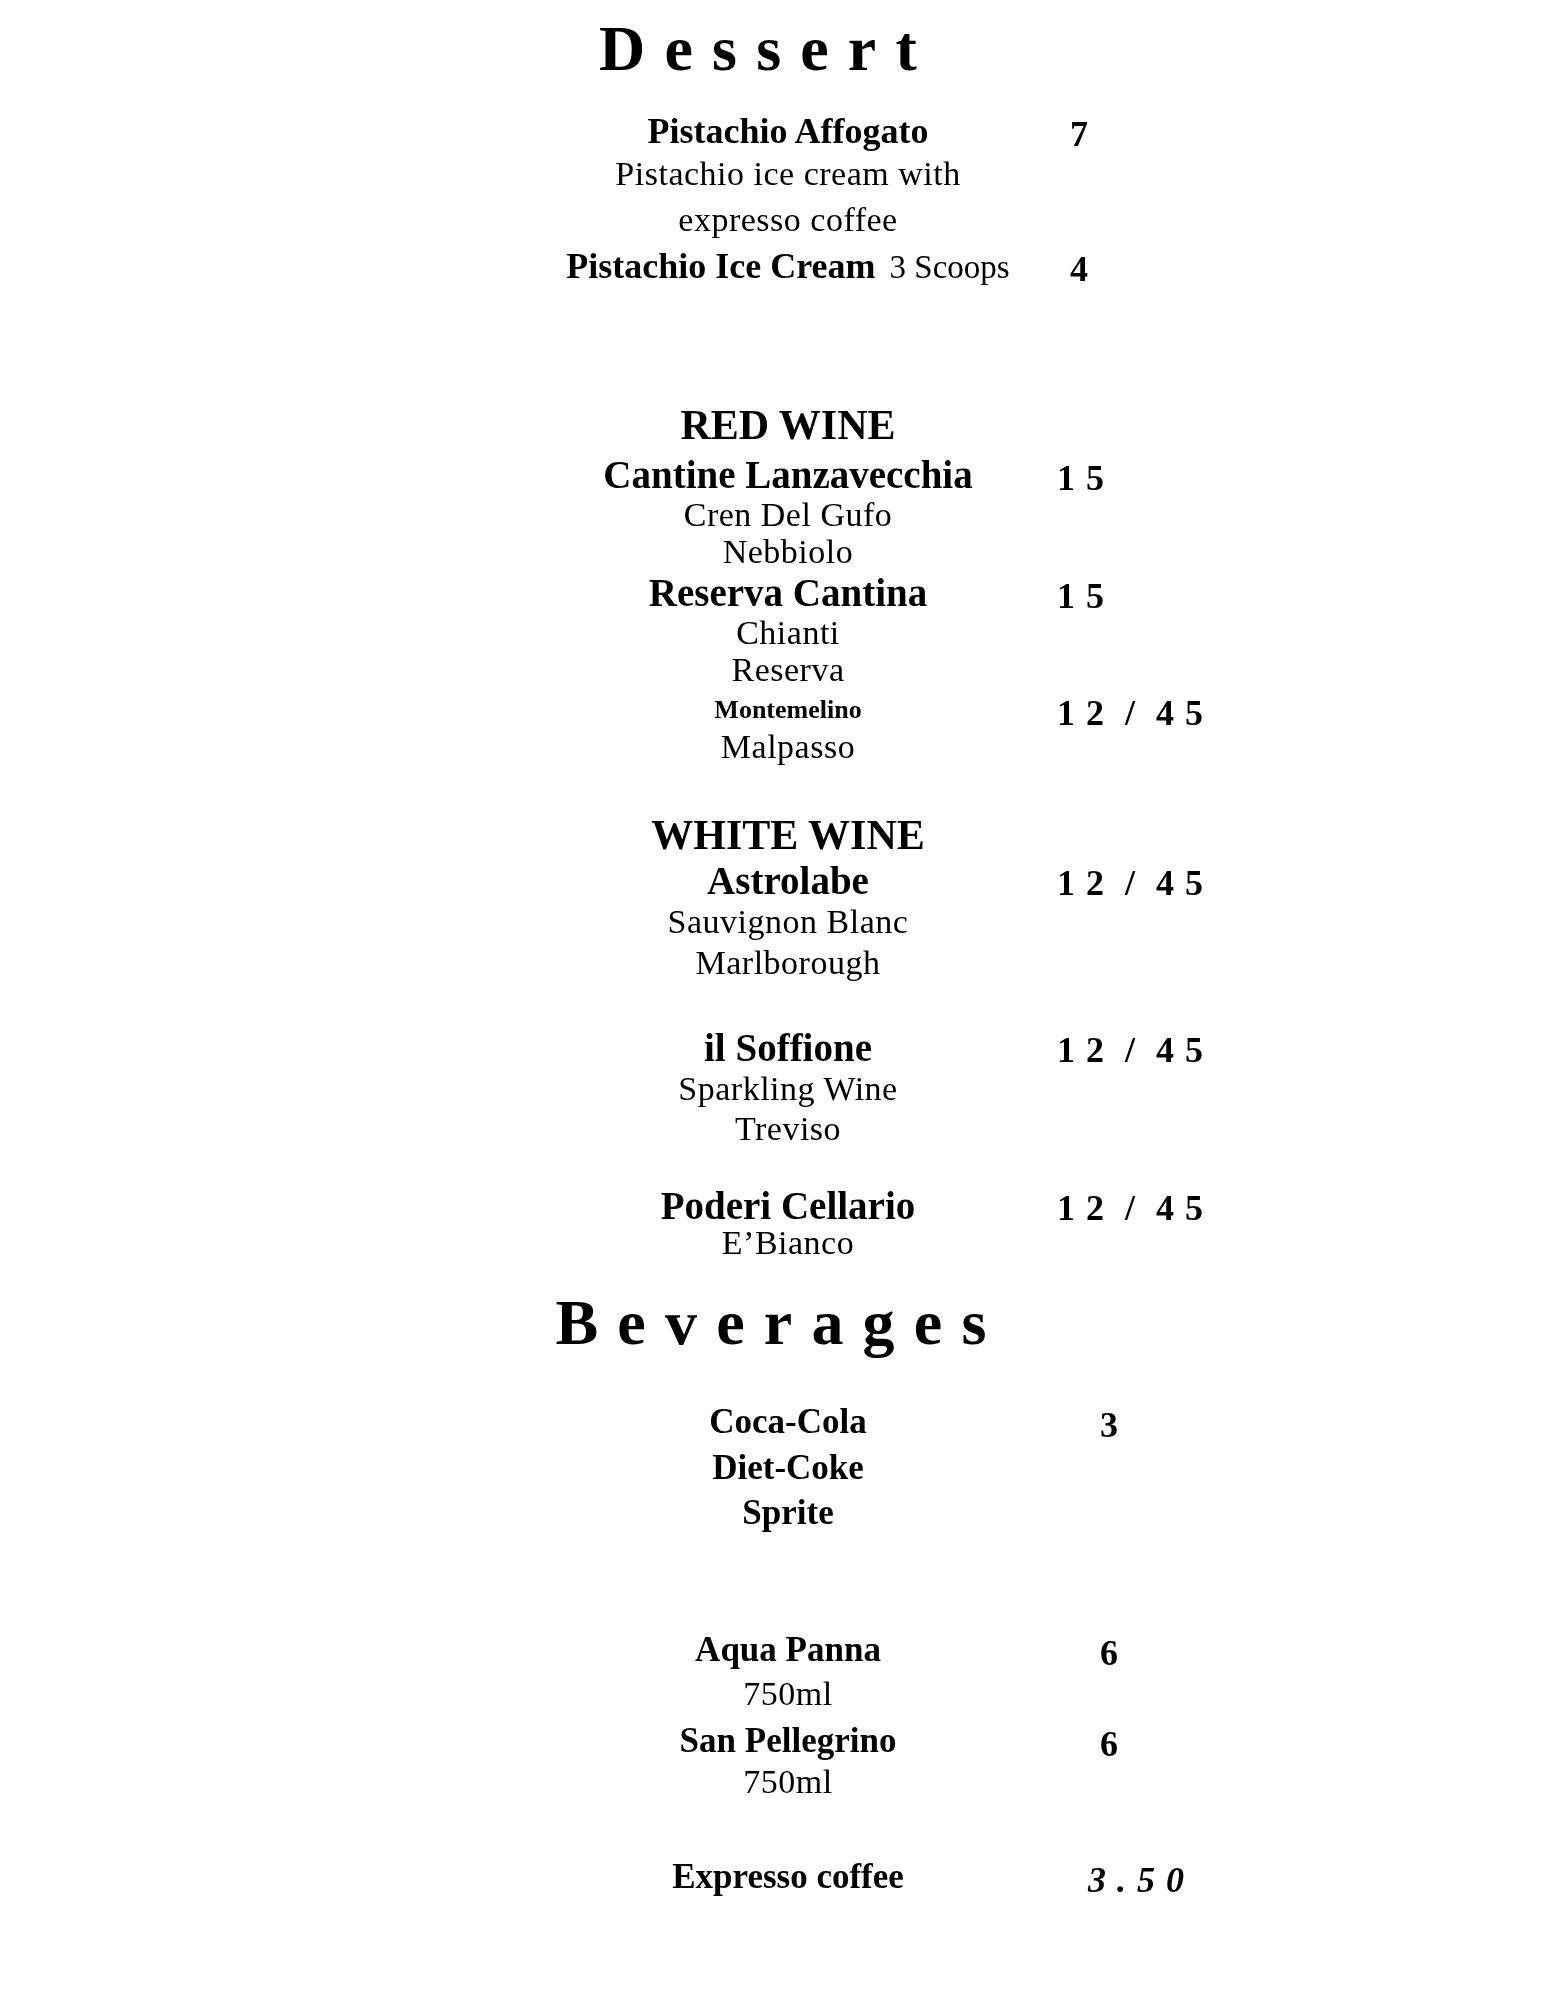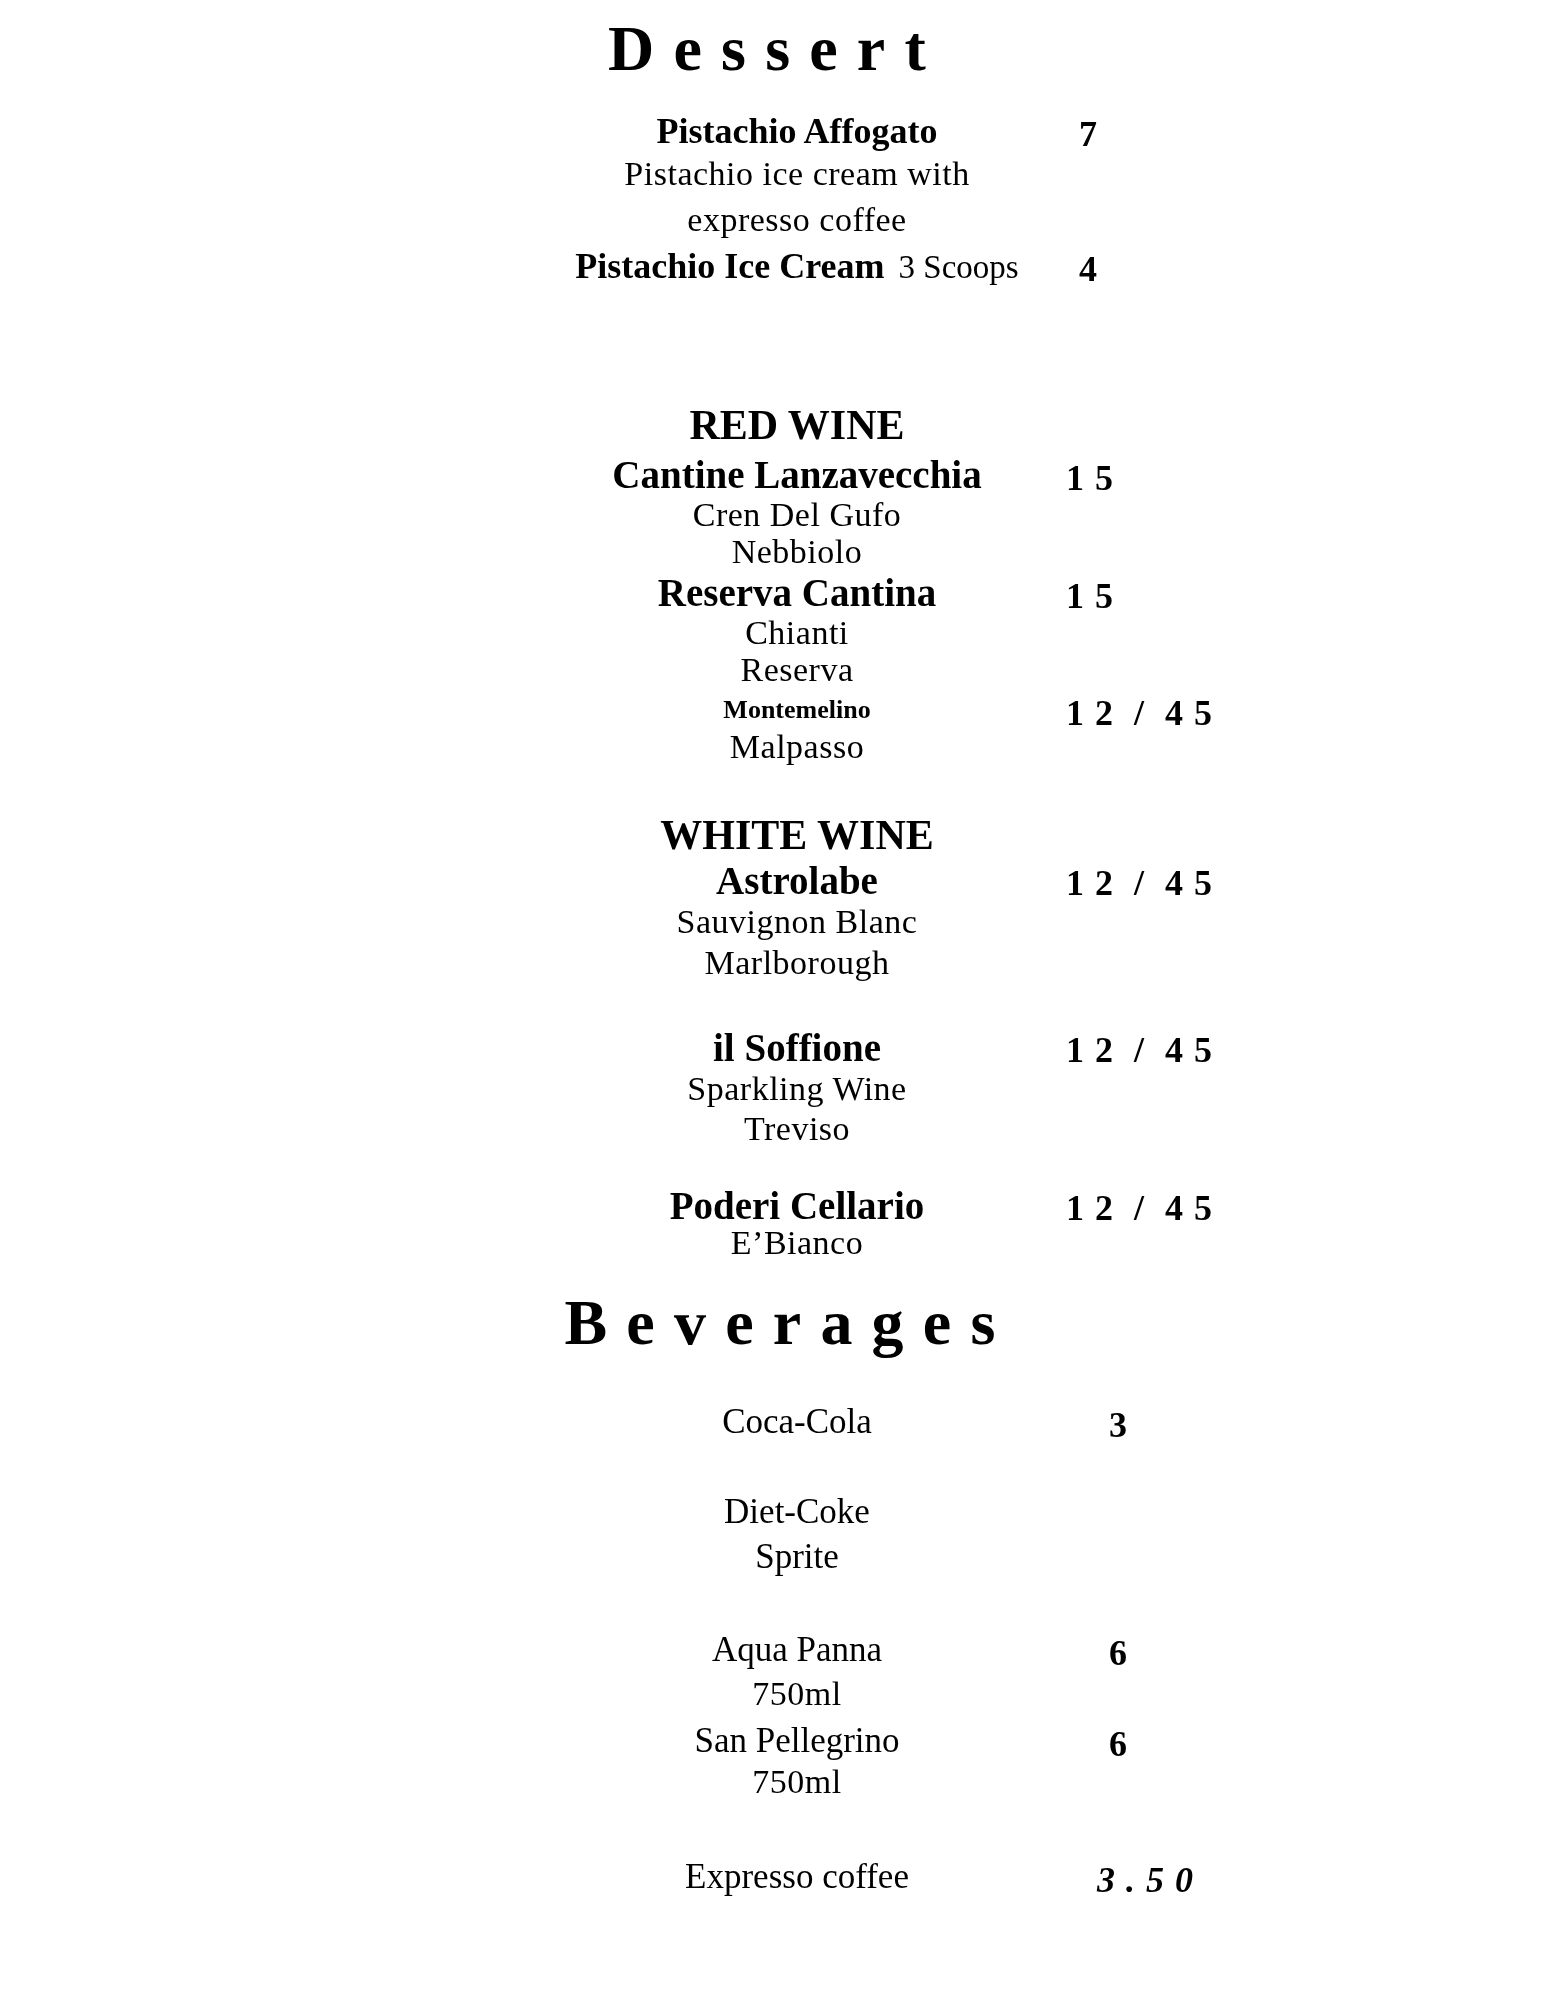--- a/index.html
+++ b/index.html
@@ -7,38 +7,38 @@
     position: relative;
     width: 1545px;
     height: 2000px;
     background: #ffffff;
     color: #000000;
     font-family: "Liberation Serif", serif;
     overflow: hidden;
   }
   .line {
     position: absolute;
-    left: 9px;
+    left: 0;
     width: 1576px;
     text-align: center;
     white-space: nowrap;
   }
   .big-title {
     font-weight: bold;
     font-size: 64px;
     letter-spacing: 0.3em;
   }
   .section-header {
     font-weight: bold;
     font-size: 42px;
   }
   .name-lg { font-weight: bold; font-size: 36px; font-family: Liberation Serif, serif; }   
   .name    { font-weight: bold; font-size: 39px; }   
   .name-sm { font-weight: bold; font-size: 26px; }   
-  .name-bev{ font-weight: normal; font-size: 35px; margin-top: 44px; }   
+  .name-bev{ font-weight: bold; font-size: 35px; }   
   .desc    { font-weight: normal; font-size: 34px; letter-spacing: 0.5px; }
   .suffix  { font-weight: normal; font-size: 33px; margin-left: 14px; }
   .price {
     position: absolute;
     top: 3px;
     font-weight: bold;
     font-size: 36px;
     letter-spacing: 1px;
     white-space: pre;
     text-align: left;

